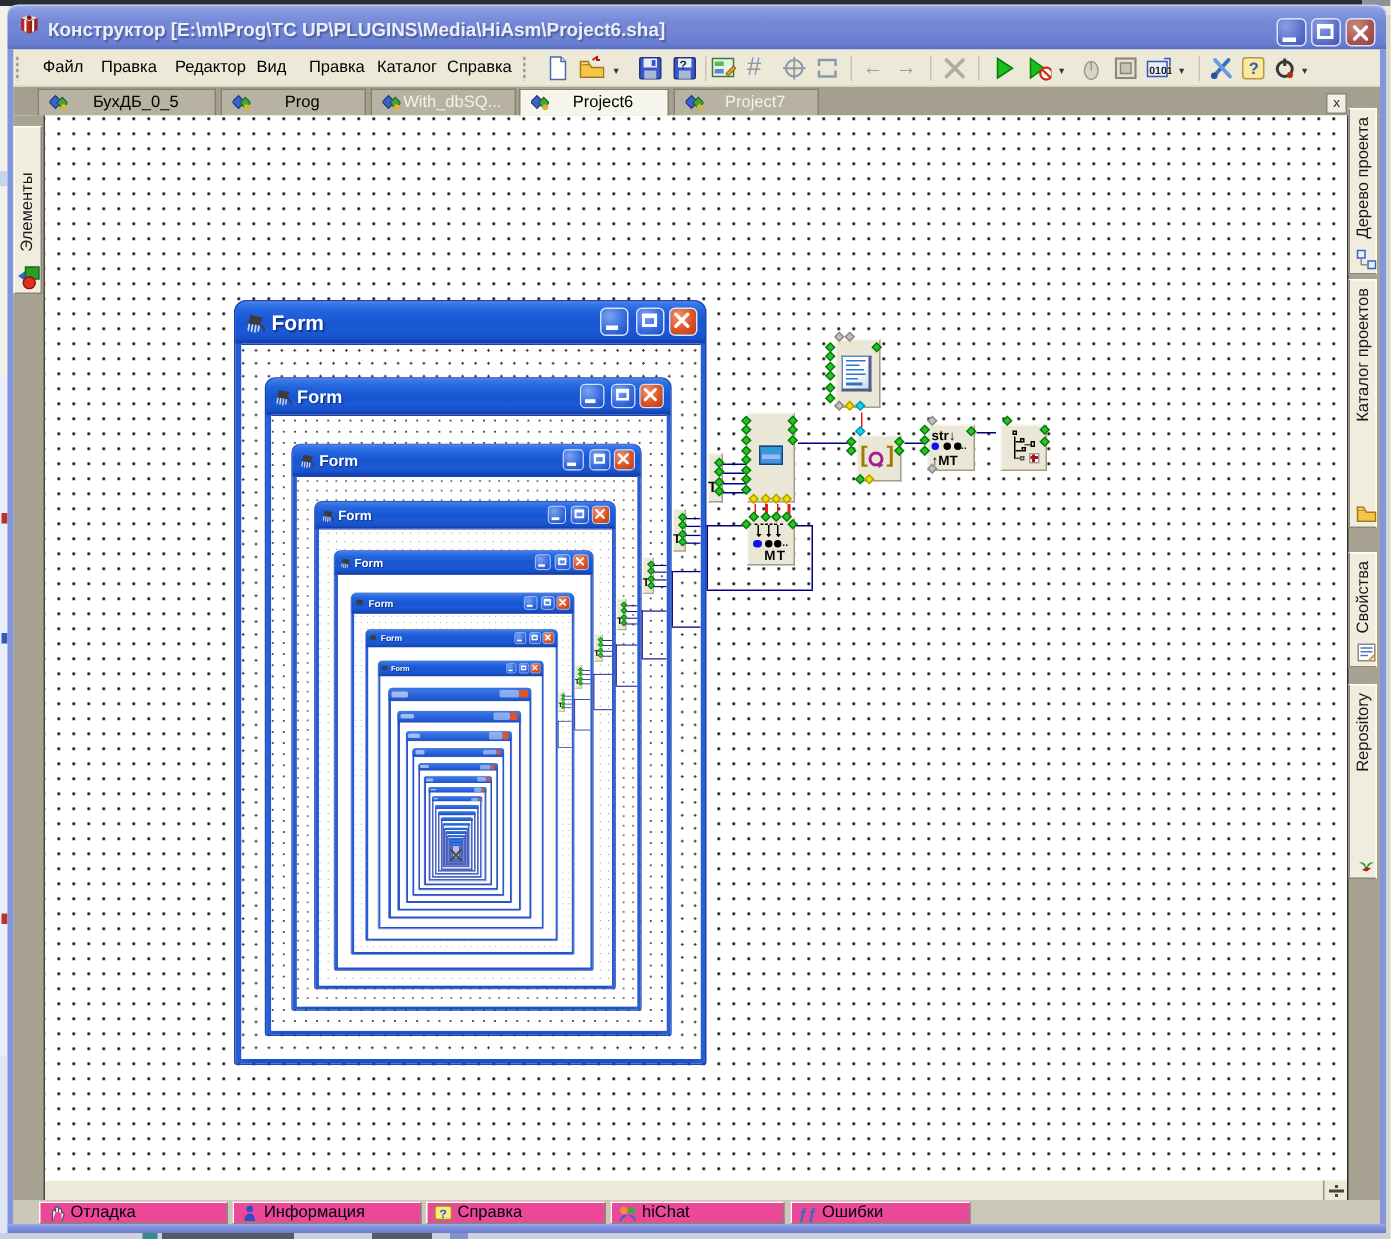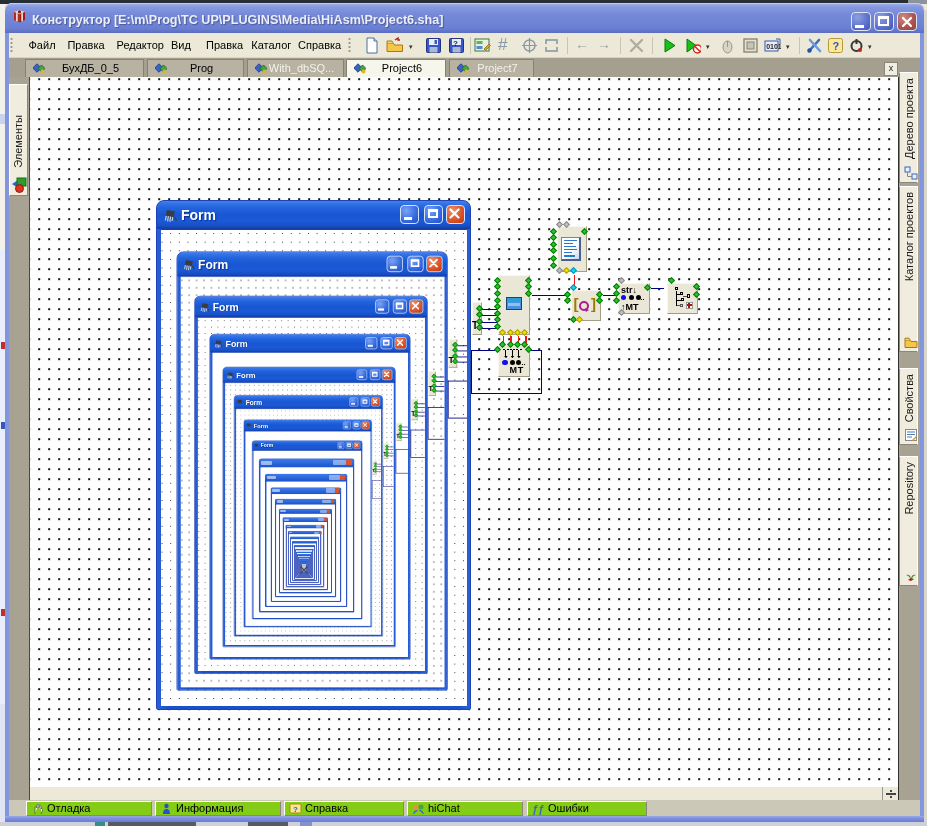--- a/index.html
+++ b/index.html
@@ -35,21 +35,21 @@
 #eltab .vt{position:absolute;left:2px;top:30px;writing-mode:vertical-rl;transform:rotate(180deg);font-size:11px;color:#1a1a1a;white-space:nowrap}
 #rstrip{left:898px;top:77px;width:22px;height:723px;background:#a8a292;border-left:1.5px solid #30302c}
 .rtab{position:absolute;left:1px;width:19px;background:#f0edde;border:1px solid #fff;border-left:1px solid #8a8678;border-bottom:1px solid #8a8678}
 .rtab .vt{position:absolute;left:3px;top:5px;writing-mode:vertical-rl;transform:rotate(180deg);font-size:11px;color:#1a1a1a;white-space:nowrap}
 .ricon{position:absolute;left:2px;width:14px;height:14px}
 #canvas{left:30px;top:77px;width:868px;height:710px;background:#fff;overflow:hidden}
 #rootbar{left:30px;top:787px;width:868px;height:13px;background:#f4f3eb;border:1px solid #9a9588;font-size:11px;color:#000;overflow:hidden}
 #rootbar span{position:absolute;left:3px;top:-1px}
 #szgrip{left:882px;top:787px;width:16px;height:13px;background:#ece9d8;border-left:1px solid #9a9588}
 #btabs{left:9px;top:800px;width:911px;height:16px;background:#ccc8b8}
-.btab{position:absolute;top:1px;height:15px;background:#84cc16;border:1px solid #fff;border-right:1px solid #8a8678;border-bottom:1px solid #8a8678;font-size:11px;color:#000}
+.btab{position:absolute;top:1px;height:15px;background:#ec4899;border:1px solid #fff;border-right:1px solid #8a8678;border-bottom:1px solid #8a8678;font-size:11px;color:#000}
 .btab .tx{position:absolute;left:20px;top:0px;white-space:nowrap}
 .btab .ic{position:absolute;left:4px;top:1px;width:13px;height:12px}
 
 .u{position:absolute;left:0;top:0;width:868px;height:770px;background-color:#fff;
  background-image:radial-gradient(circle,#181818 0.8px,transparent 1.15px);background-size:10px 10px;background-position:4.2px -2.8px}
 .fw{position:absolute;left:126px;top:123px;width:315px;height:509.5px;background:linear-gradient(90deg,#2960d8 0%,#1b50cc 4%,#1b50cc 96%,#2960d8 100%);border:1px solid #1c44b2;border-radius:8px 8px 2px 2px}
 .ftitle{position:absolute;left:0;top:0;width:313px;height:28px;border-radius:7px 7px 0 0;
  background:linear-gradient(180deg,#4580ec 0%,#3272e6 10%,#2263dd 25%,#1856d2 50%,#1b59d6 72%,#1750c8 88%,#113aa6 100%)}
 .ftxt{position:absolute;left:24px;top:6px;color:#fff;font-weight:bold;font-size:14px;text-shadow:1px 1px 1px #0a2f8a}
 .fb{position:absolute;top:4px;width:19.5px;height:19px;border-radius:4px;border:1.5px solid #d7e4fa}
@@ -236,21 +236,21 @@
         </svg>
       </div>
       <div class="ptab on" style="left:337px;width:100px">
         <span class="tx" style="color:#000">Project6</span>
         <svg class="pti" width="13" height="12">
           <rect x="1" y="2" width="6" height="6" transform="rotate(45 4 5)" fill="#3a62c8" stroke="#1a3a88" stroke-width="0.8"></rect>
           <rect x="6" y="3" width="5" height="5" transform="rotate(45 8.5 5.5)" fill="#48a048" stroke="#1a6a1a" stroke-width="0.8"></rect>
           <circle cx="9.5" cy="8.5" r="2" fill="#d8b828"></circle>
         </svg>
       </div>
-      <div class="ptab " style="left:440px;width:85px">
+      <div class="ptab " style="left:440px;width:97px">
         <span class="tx" style="color:#f4f2e8">Project7</span>
         <svg class="pti" width="13" height="12">
           <rect x="1" y="2" width="6" height="6" transform="rotate(45 4 5)" fill="#3a62c8" stroke="#1a3a88" stroke-width="0.8"></rect>
           <rect x="6" y="3" width="5" height="5" transform="rotate(45 8.5 5.5)" fill="#48a048" stroke="#1a6a1a" stroke-width="0.8"></rect>
           <circle cx="9.5" cy="8.5" r="2" fill="#d8b828"></circle>
         </svg>
       </div>
     </div>
     <div class="abs" id="xbtn">x</div>
     <div class="abs" id="lstrip"></div>

